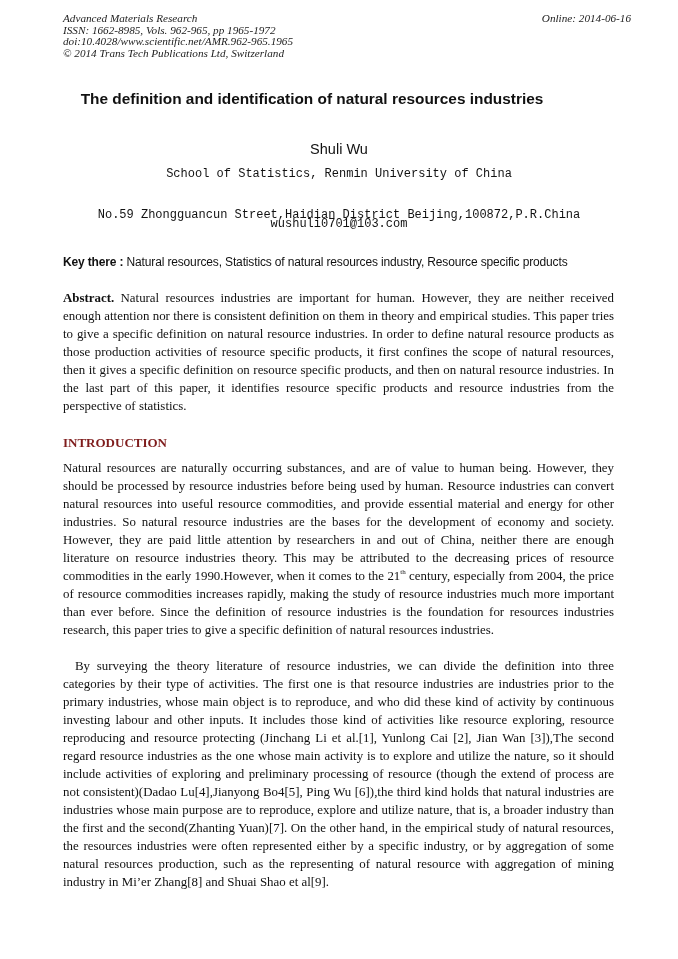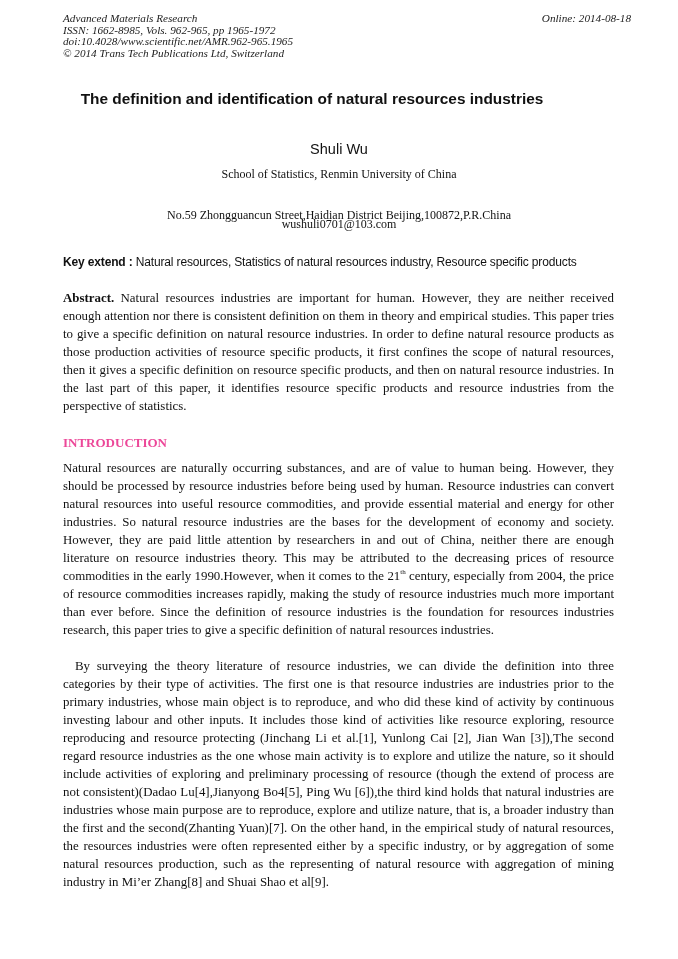--- a/index.html
+++ b/index.html
@@ -19,68 +19,68 @@
   .title {
     position: absolute; left: 0; width: 624px; top: 90px; text-align: center;
     font-family: "Liberation Sans", sans-serif; font-weight: bold; font-size: 15.4px; color: #111;
   }
   .author {
     position: absolute; left: 0; width: 678px; top: 141px; text-align: center;
     font-family: "Liberation Sans", sans-serif; font-size: 14.5px; color: #111;
   }
   .aff {
     position: absolute; left: 0; width: 678px; text-align: center;
-    font-family: Liberation Serif, serif; font-size: 12px; color: #111;
+    font-family: Liberation Mono, monospace; font-size: 12px; color: #111;
   }
   .keywords {
     position: absolute; left: 63px; top: 255px; width: 560px;
     font-family: "Liberation Sans", sans-serif; font-size: 12px; color: #111; white-space: nowrap;
     letter-spacing: -0.15px;
   }
   .keywords b { font-weight: bold; }
   .body-text {
     position: absolute; left: 63px; width: 551px;
     font-family: "Liberation Serif", serif; font-size: 12.9px; line-height: 18px;
     text-align: justify; color: #111;
   }
   .abstract { top: 289px; }
   .abstract b { font-weight: bold; margin-top: 25px; }
   .heading {
     position: absolute; left: 63px; top: 435px;
-    font-family: "Liberation Serif", serif; font-weight: bold; font-size: 13px; color: #ec4899;
+    font-family: "Liberation Serif", serif; font-weight: bold; font-size: 13px; color: #7f1d1d;
   }
   .intro1 { top: 459px; }
   .intro2 { top: 657px; text-indent: 12px; }
   sup { font-size: 7px; line-height: 0; vertical-align: 6px; }
   p { margin: 0; }
 </style>
 </head>
 <body>
 
 <div class="page">
 
   <div class="meta">
     <div>Advanced Materials Research</div>
     <div>ISSN: 1662-8985, Vols. 962-965, pp 1965-1972</div>
     <div>doi:10.4028/www.scientific.net/AMR.962-965.1965</div>
     <div>© 2014 Trans Tech Publications Ltd, Switzerland</div>
   </div>
 
-  <div class="online">Online: 2014-08-18</div>
+  <div class="online">Online: 2014-06-16</div>
 
   <div class="title">The definition and identification of natural resources industries</div>
 
   <div class="author">Shuli Wu</div>
 
   <div class="aff" style="top:167px;">School of Statistics, Renmin University of China</div>
   <div class="aff" style="top:208px;">No.59 Zhongguancun Street,Haidian District Beijing,100872,P.R.China</div>
   <div class="aff" style="top:217px;">wushuli0701@103.com</div>
 
   <div class="keywords">
-    <b>Key extend :</b><span> Natural resources, Statistics of natural resources industry, Resource specific products</span>
+    <b>Key there :</b><span> Natural resources, Statistics of natural resources industry, Resource specific products</span>
   </div>
 
   <div class="body-text abstract">
     <p><b>Abstract.</b><span> Natural resources industries are important for human. However, they are neither received enough attention nor there is consistent definition on them in theory and empirical studies. This paper tries to give a specific definition on natural resource industries. In order to define natural resource products as those production activities of resource specific products, it first confines the scope of natural resources, then it gives a specific definition on resource specific products, and then on natural resource industries. In the last part of this paper, it identifies resource specific products and resource industries from the perspective of statistics.</span></p>
   </div>
 
   <div class="heading">INTRODUCTION</div>
 
   <div class="body-text intro1">
     <p><span>Natural resources are naturally occurring substances, and are of value to human being. However, they should be processed by resource industries before being used by human. Resource industries can convert natural resources into useful resource commodities, and provide essential material and energy for other industries. So natural resource industries are the bases for the development of economy and society. However, they are paid little attention by researchers in and out of China, neither there are enough literature on resource industries theory. This may be attributed to the decreasing prices of resource commodities in the early 1990.However, when it comes to the 21</span><sup>th</sup><span> century, especially from 2004, the price of resource commodities increases rapidly, making the study of resource industries much more important than ever before. Since the definition of resource industries is the foundation for resources industries research, this paper tries to give a specific definition of natural resources industries.</span></p>

